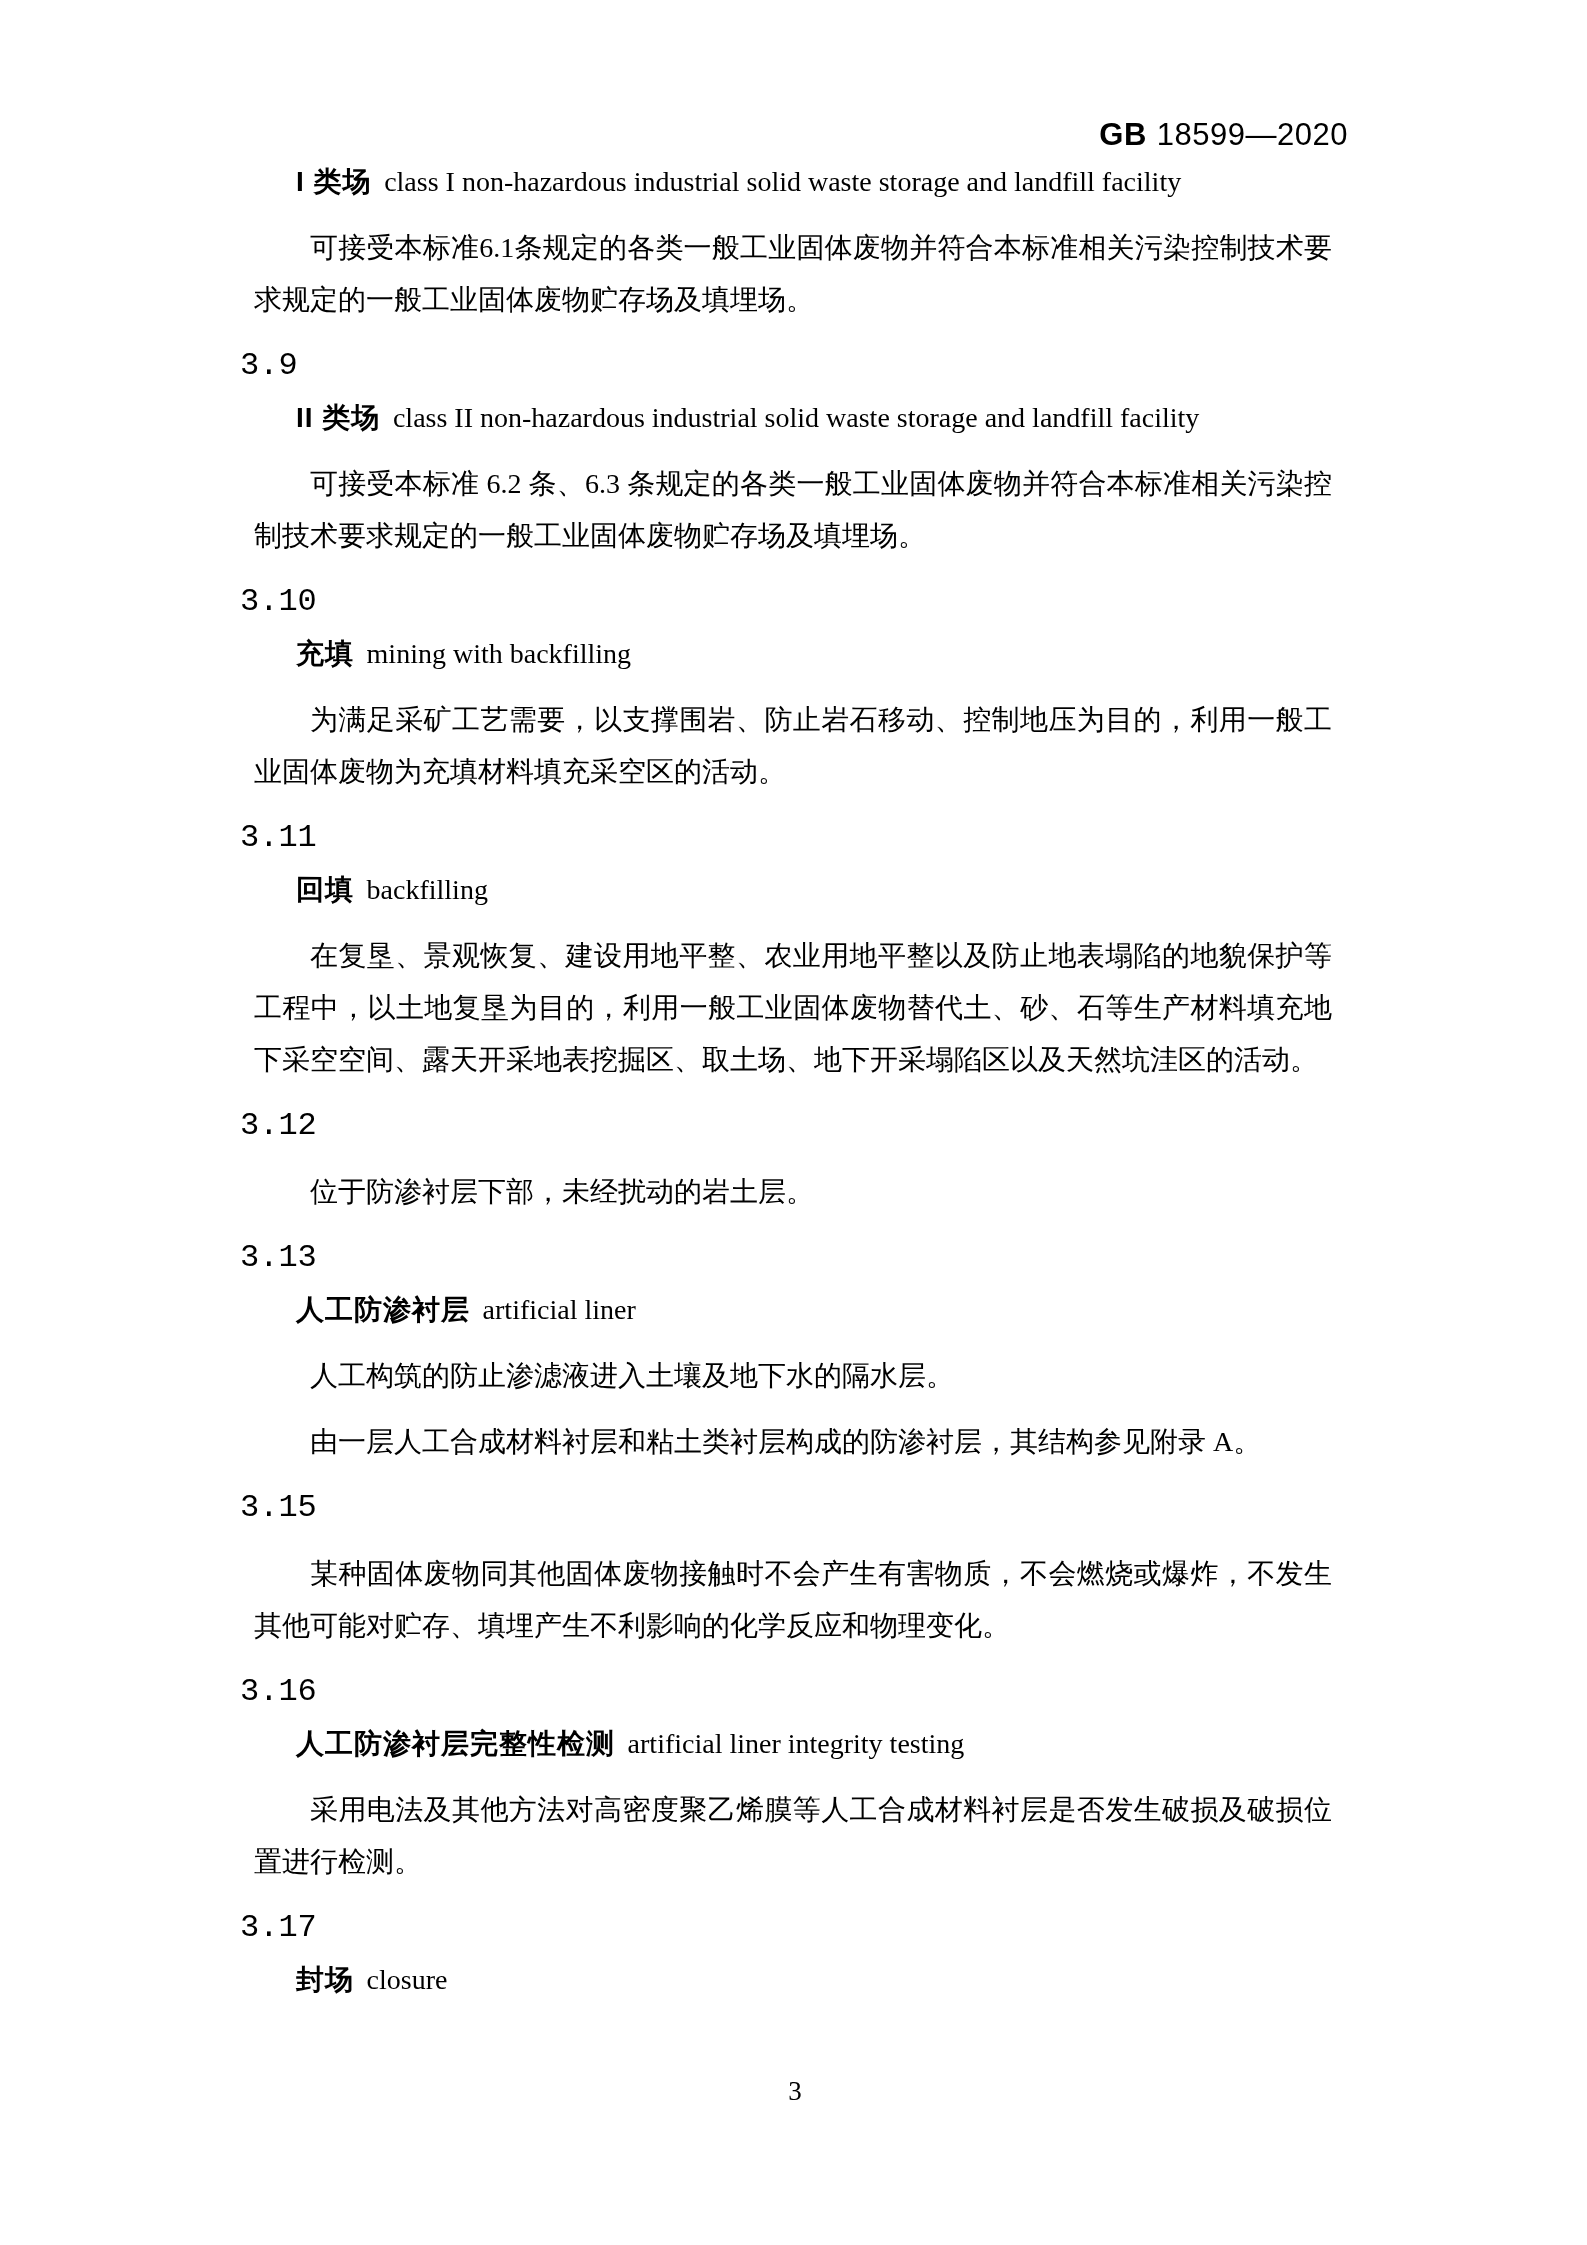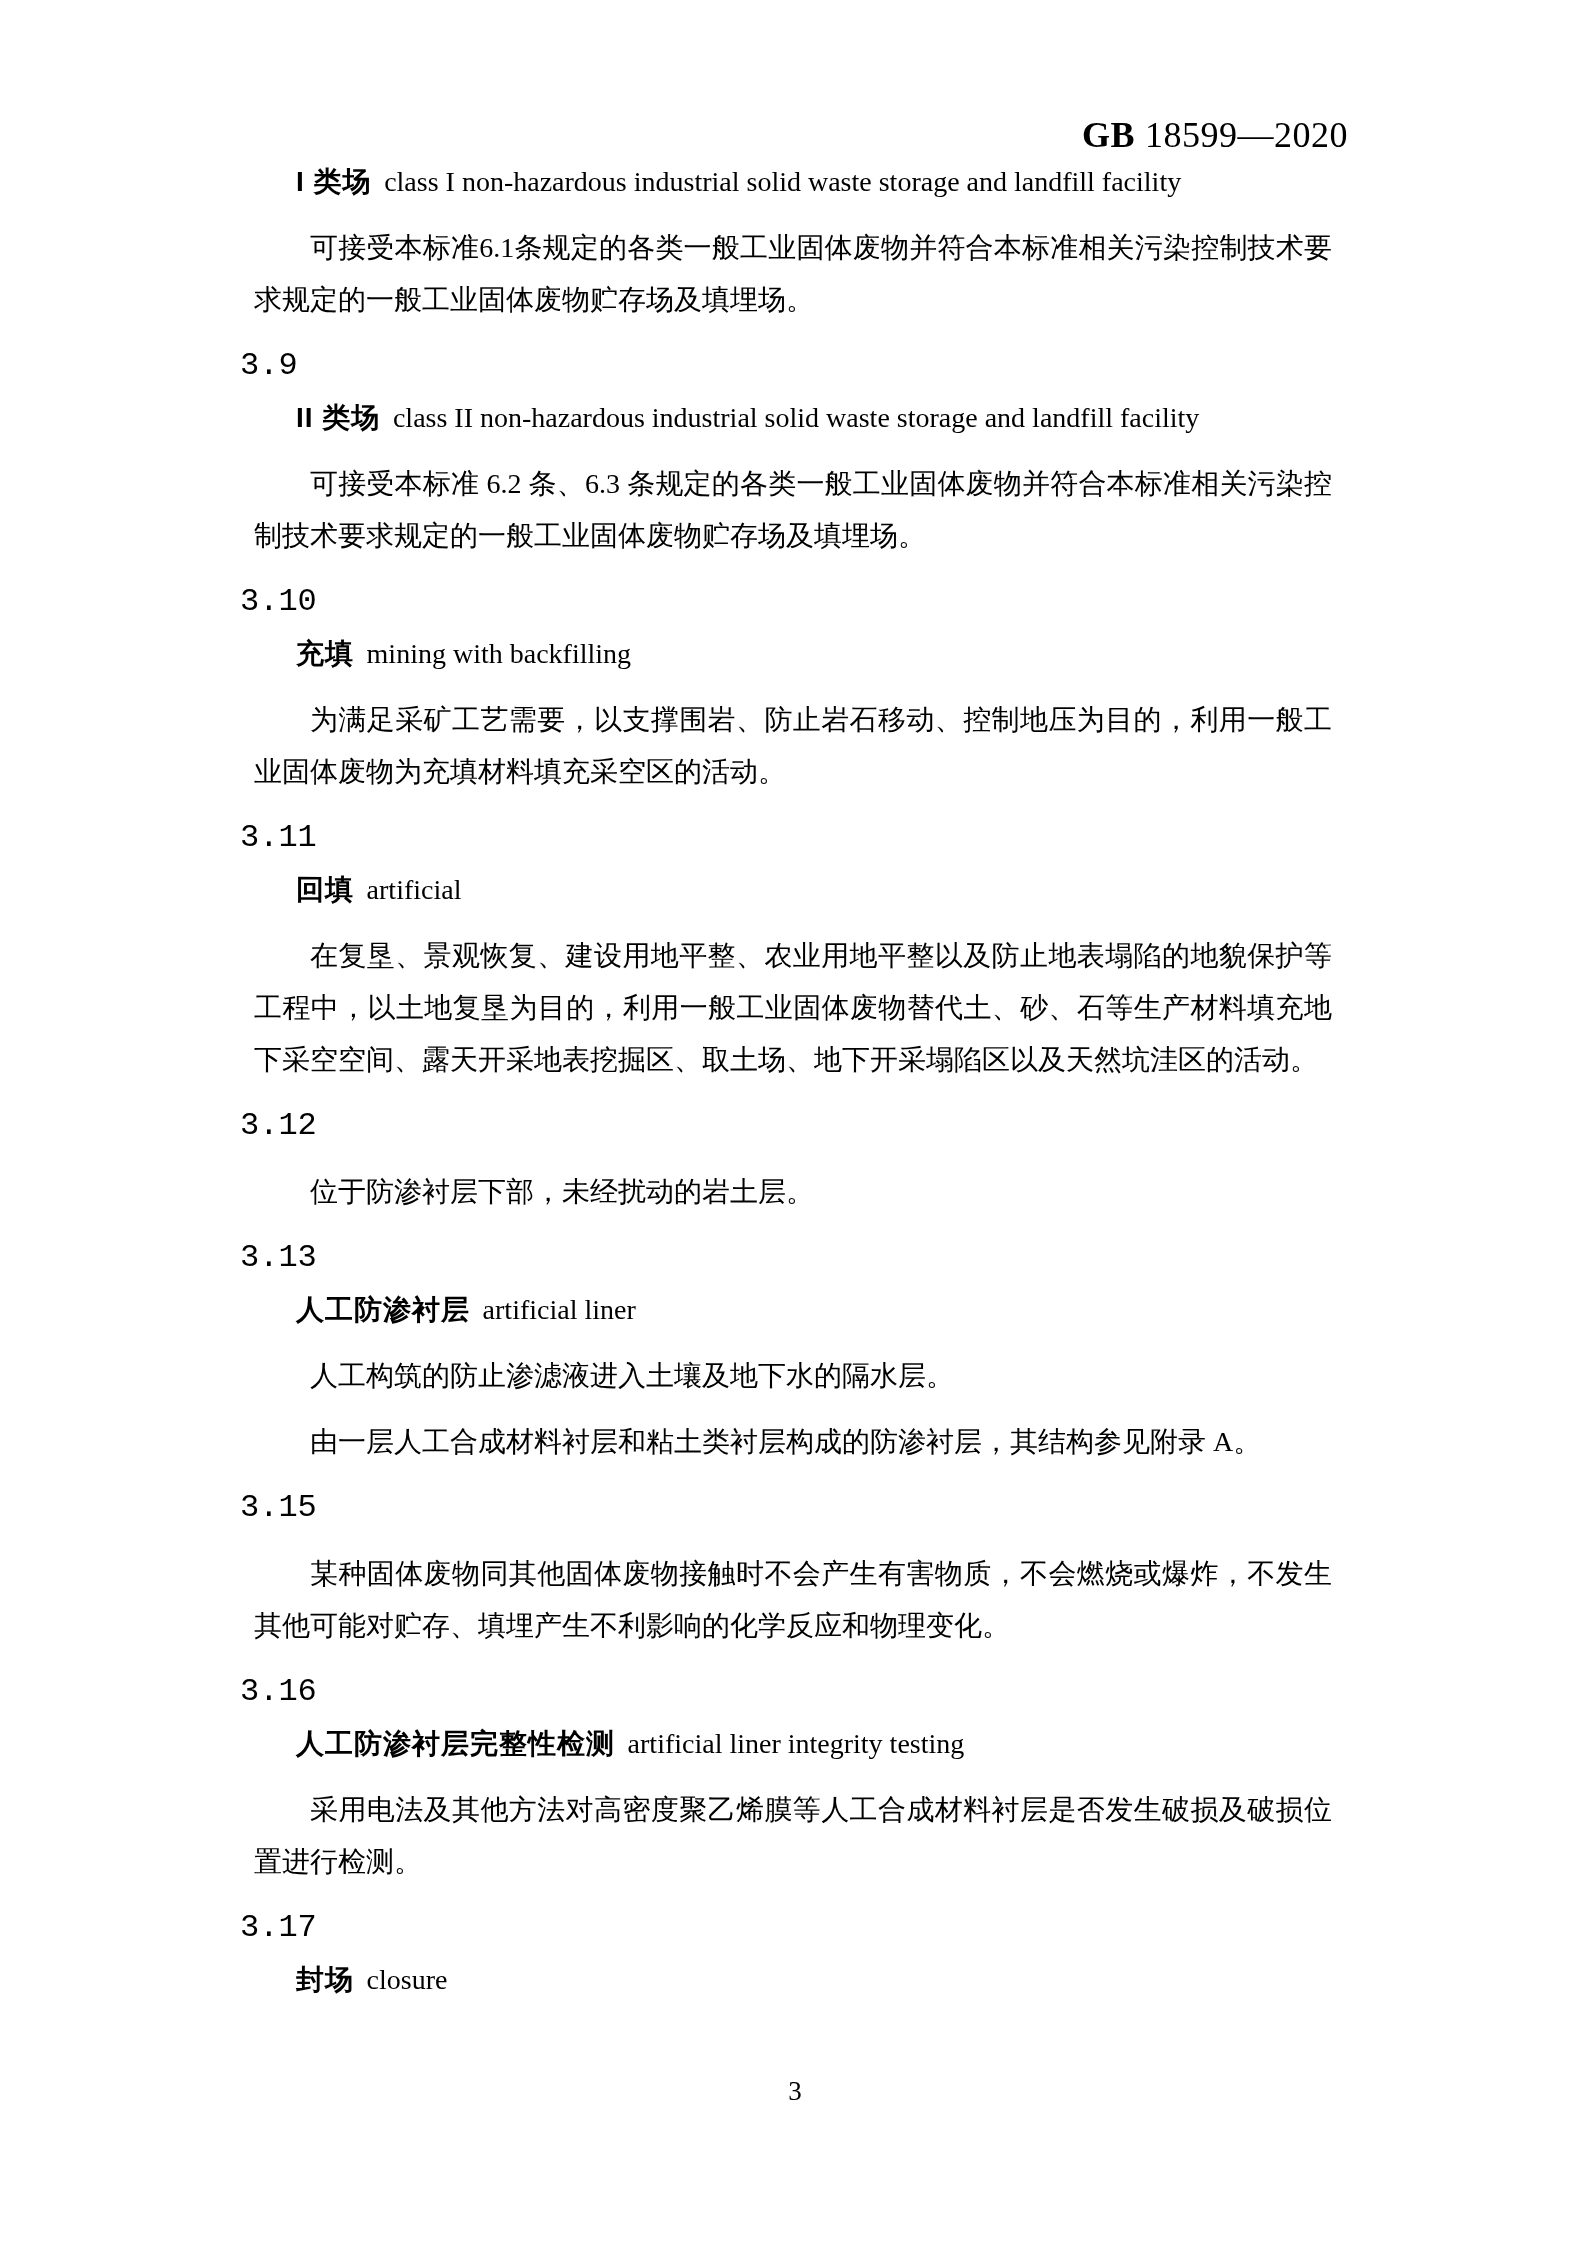--- a/index.html
+++ b/index.html
@@ -12,22 +12,22 @@
     width: 1587px;
     height: 2245px;
     font-family: "Liberation Serif", "DejaVu Serif", serif;
     color: #000000;
     overflow: hidden;
   }
   .page-header {
     position: absolute;
     top: 116px;
     right: 239px;
-    font-family: Liberation Serif, serif;
-    font-size: 36px;
+    font-family: Liberation Sans, sans-serif;
+    font-size: 31px;
     line-height: 38px;
     letter-spacing: 0.5px;
     white-space: nowrap;
   }
   .page-header .code-prefix {
     font-weight: bold;
     margin-right: 10px;
   }
   .page-header .code-number {
     font-weight: normal;
@@ -107,21 +107,21 @@
     <div class="sec-number">3.10</div>
     <div class="term-line">
       <span class="term-cn">充填</span><span class="term-en">mining with backfilling</span>
     </div>
     <p class="definition">为满足采矿工艺需要，以支撑围岩、防止岩石移动、控制地压为目的，利用一般工业固体废物为充填材料填充采空区的活动。</p>
   </div>
 
   <div class="section">
     <div class="sec-number">3.11</div>
     <div class="term-line">
-      <span class="term-cn">回填</span><span class="term-en">artificial</span>
+      <span class="term-cn">回填</span><span class="term-en">backfilling</span>
     </div>
     <p class="definition">在复垦、景观恢复、建设用地平整、农业用地平整以及防止地表塌陷的地貌保护等工程中，以土地复垦为目的，利用一般工业固体废物替代土、砂、石等生产材料填充地下采空空间、露天开采地表挖掘区、取土场、地下开采塌陷区以及天然坑洼区的活动。</p>
   </div>
 
   <div class="section">
     <div class="sec-number">3.12</div>
     <p class="definition">位于防渗衬层下部，未经扰动的岩土层。</p>
   </div>
 
   <div class="section">

